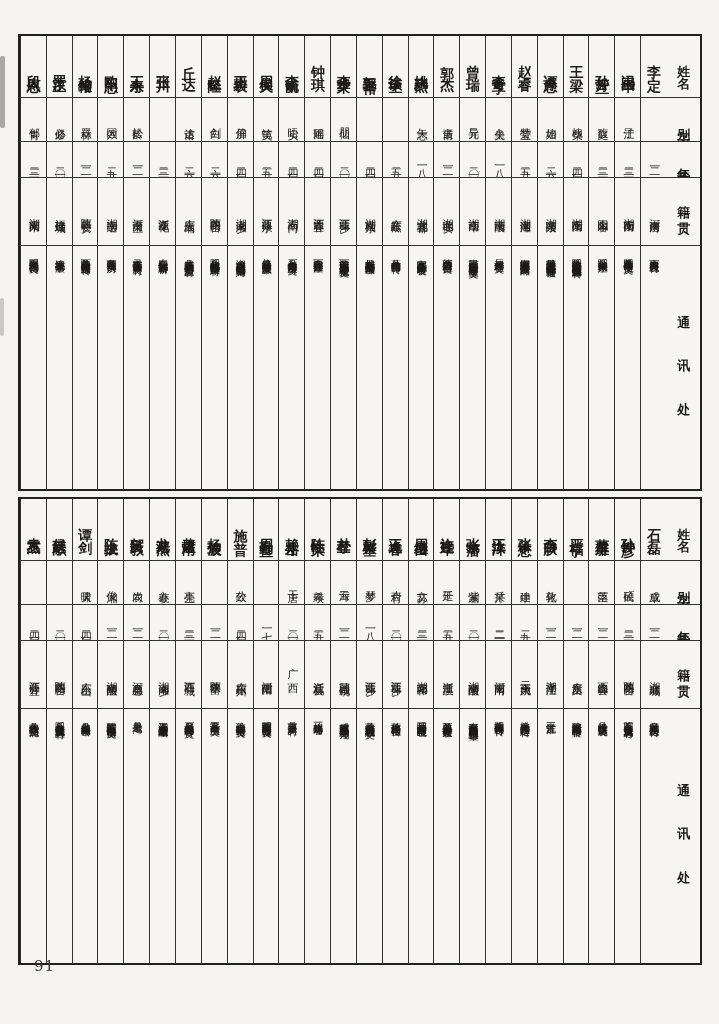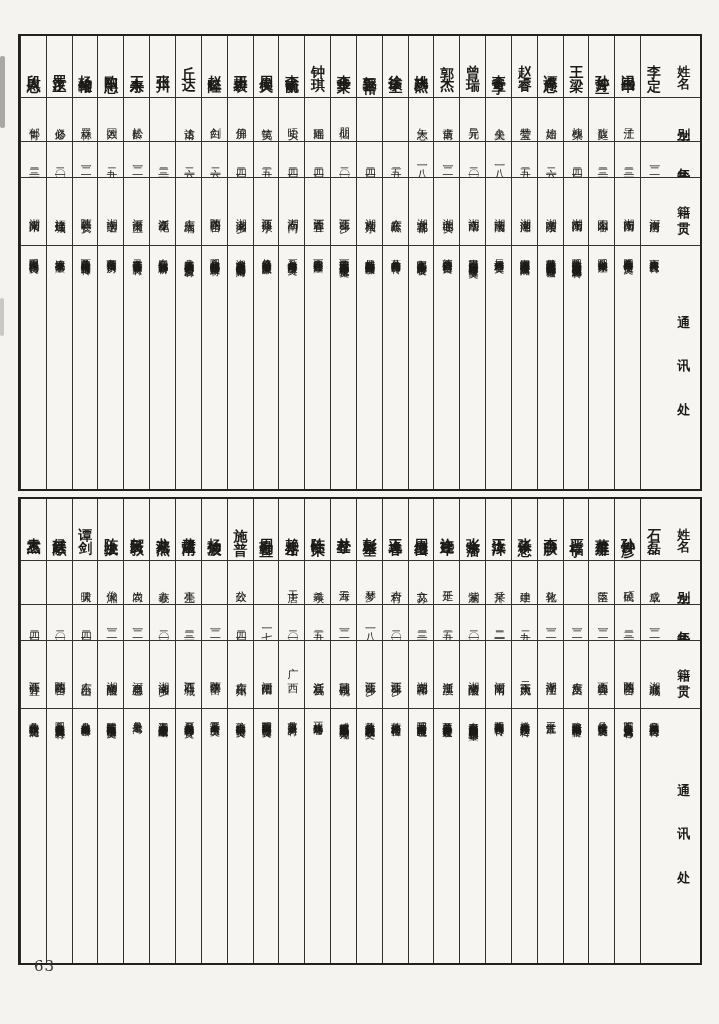--- a/index.html
+++ b/index.html
@@ -948,14 +948,14 @@
         </div>
         <div class="cell cell-native">
           <span class="v native-text">江西分宜</span>
         </div>
         <div class="cell cell-contact">
           <span class="v contact-text">分宜县华农馆转交小北门</span>
         </div>
       </div>
     </div>
 
-  <div class="page-number">63</div>
+  <div class="page-number">91</div>
 </div>
 
 </body></html>

